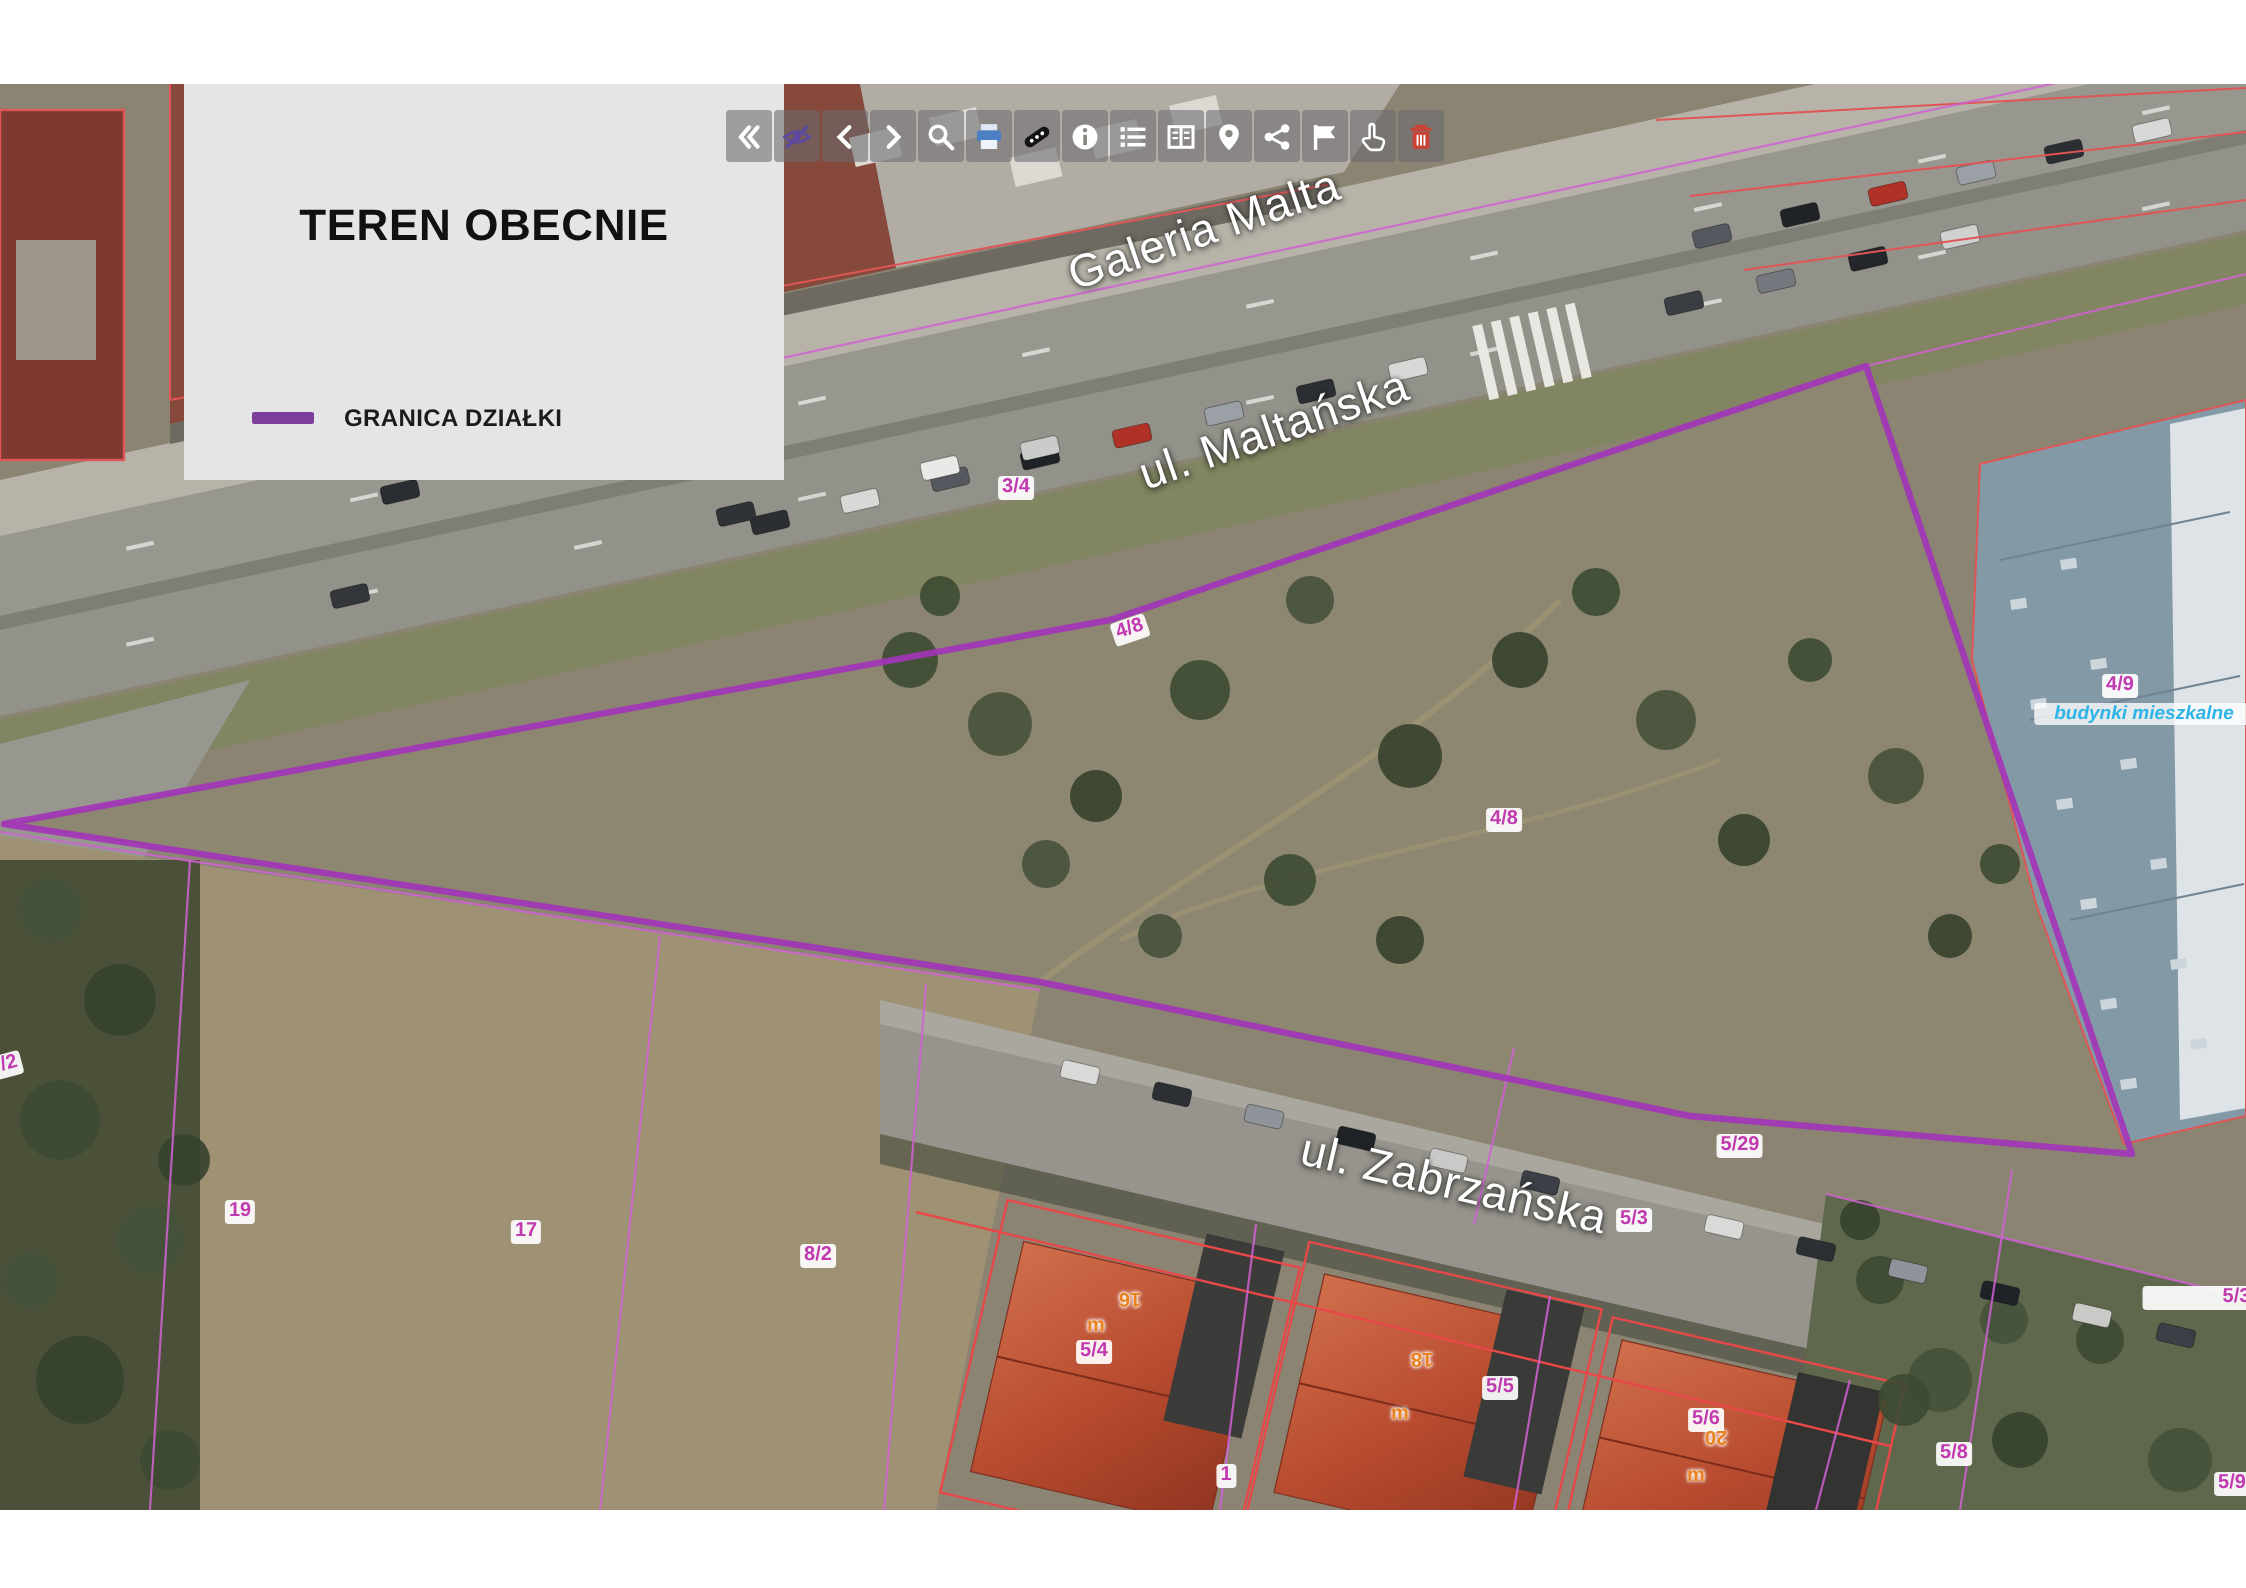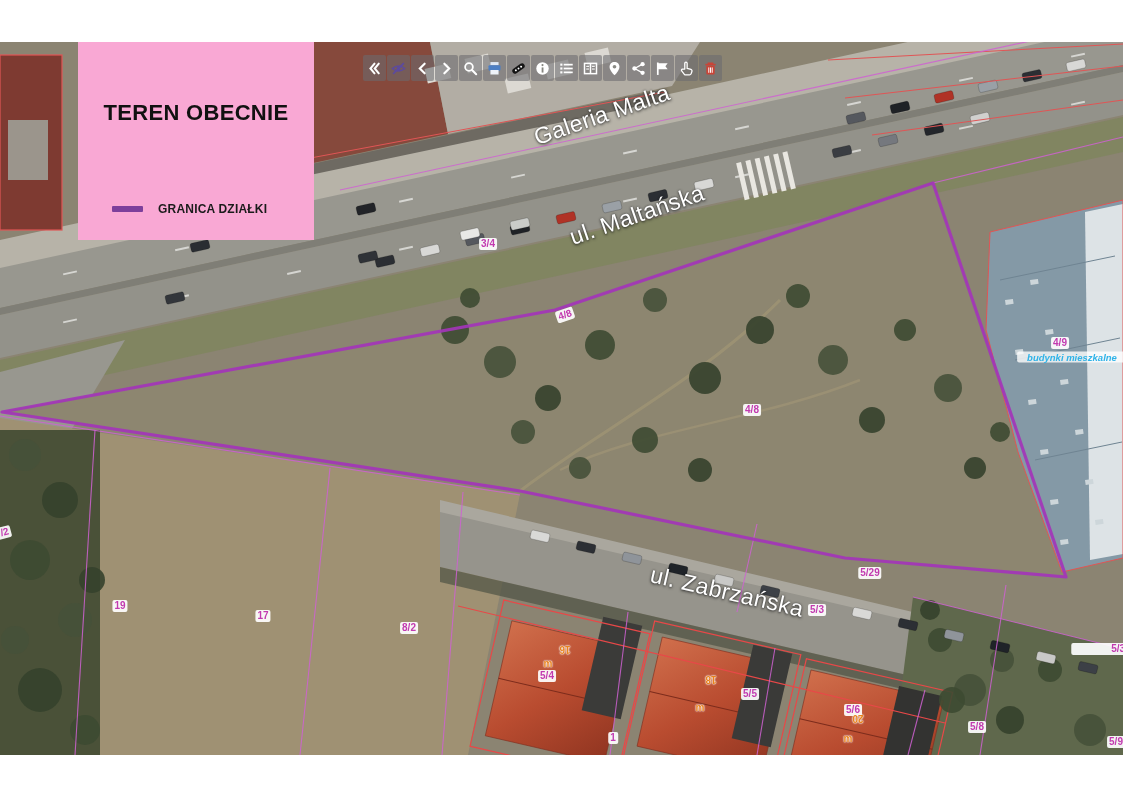--- a/index.html
+++ b/index.html
@@ -10,21 +10,21 @@
   .labels{position:absolute;left:0;top:0;width:1123px;height:794px;pointer-events:none;z-index:4}
   .lbl{position:absolute;white-space:nowrap}
   .lbl-street{color:#fff;font-size:23px;font-weight:400;letter-spacing:.4px;
     text-shadow:0 1px 3px rgba(25,25,25,.8),0 0 2px rgba(25,25,25,.55)}
   .lbl-parcel{font-size:10px;font-weight:700;color:#c23ab0;background:rgba(255,255,255,.92);
     padding:0 2px;border-radius:2px;line-height:12px}
   .lbl-building{font-size:10px;font-weight:700;color:#e8821e;
     text-shadow:0 0 2px #fff,0 0 2px #fff,0 0 1px #fff}
   .lbl-area{font-size:9.5px;font-style:italic;font-weight:700;color:#2fb3e8;
     background:rgba(255,255,255,.78);padding:0 10px;border-radius:2px;line-height:11px}
-  .legend{position:absolute;left:78px;top:42px;width:236px;height:198px;background:#f9a8d4;z-index:5}
+  .legend{position:absolute;left:92px;top:42px;width:300px;height:198px;background:#e5e5e5;z-index:5}
   .legend-title{margin:0;padding-top:58px;text-align:center;font-size:22px;font-weight:600;color:#111;letter-spacing:.3px}
   .legend-item{position:absolute;left:34px;top:160px;display:flex;align-items:center;gap:15px}
   .legend-swatch{width:31px;height:6px;border-radius:1px;background:#7d3f9b}
   .legend-label{font-size:12px;font-weight:700;color:#1b1b1b;letter-spacing:.2px}
   .toolbar{position:absolute;left:363px;top:55px;display:flex;gap:1px;z-index:6}
   .tb-btn{width:23px;height:26px;border:none;border-radius:2px;background:rgba(106,106,110,.58);
     display:flex;align-items:center;justify-content:center;padding:0;cursor:pointer}
   .tb-btn svg{width:15px;height:15px;display:block}
 </style>
 </head>
@@ -266,21 +266,21 @@
         </g>
 
       <polygon id="boundary" points="2,412 555,310 933,183 1066,577 845,558 520,491" fill="none" stroke="#a335b8" stroke-width="3.2" stroke-linejoin="round" opacity=".92"></polygon>
     </svg>
   </div>
 
   <div class="labels" id="labels">
       <span class="lbl lbl-street" style="left: 602px; top: 115px; transform: translate(-50%, -50%) rotate(-19deg);">Galeria Malta</span>
       <span class="lbl lbl-street" style="left: 637px; top: 215px; transform: translate(-50%, -50%) rotate(-19deg);">ul. Maltańska</span>
       <span class="lbl lbl-street" style="left: 727px; top: 592px; transform: translate(-50%, -50%) rotate(13deg);">ul. Zabrzańska</span>
-      <span class="lbl lbl-parcel" style="left: 488px; top: 244px; transform: translate(-50%, -50%) rotate(0deg);">3/4</span>
+      <span class="lbl lbl-parcel" style="left: 508px; top: 244px; transform: translate(-50%, -50%) rotate(0deg);">3/4</span>
       <span class="lbl lbl-parcel" style="left: 565px; top: 315px; transform: translate(-50%, -50%) rotate(-19deg);">4/8</span>
       <span class="lbl lbl-parcel" style="left: 752px; top: 410px; transform: translate(-50%, -50%) rotate(0deg);">4/8</span>
       <span class="lbl lbl-parcel" style="left: 1060px; top: 343px; transform: translate(-50%, -50%) rotate(0deg);">4/9</span>
       <span class="lbl lbl-parcel" style="left: 870px; top: 573px; transform: translate(-50%, -50%) rotate(0deg);">5/29</span>
       <span class="lbl lbl-parcel" style="left: 817px; top: 610px; transform: translate(-50%, -50%) rotate(0deg);">5/3</span>
       <span class="lbl lbl-parcel" style="left: 1102px; top: 649px; transform: translate(-50%, -50%) rotate(0deg); padding-left: 40px;">5/30</span>
       <span class="lbl lbl-parcel" style="left: 120px; top: 606px; transform: translate(-50%, -50%) rotate(0deg);">19</span>
       <span class="lbl lbl-parcel" style="left: 263px; top: 616px; transform: translate(-50%, -50%) rotate(0deg);">17</span>
       <span class="lbl lbl-parcel" style="left: 409px; top: 628px; transform: translate(-50%, -50%) rotate(0deg);">8/2</span>
       <span class="lbl lbl-parcel" style="left: 547px; top: 676px; transform: translate(-50%, -50%) rotate(0deg);">5/4</span>

